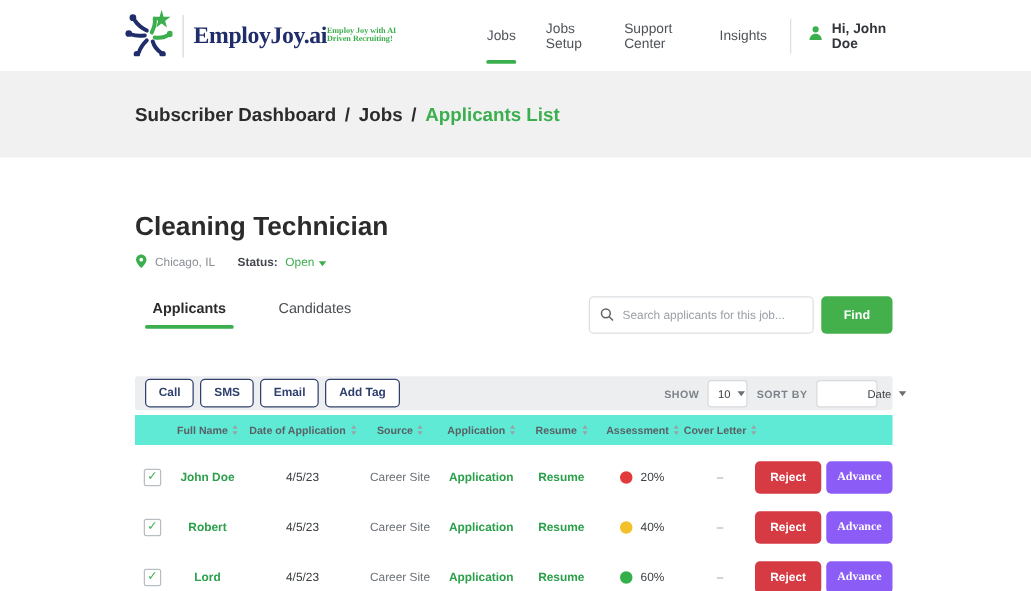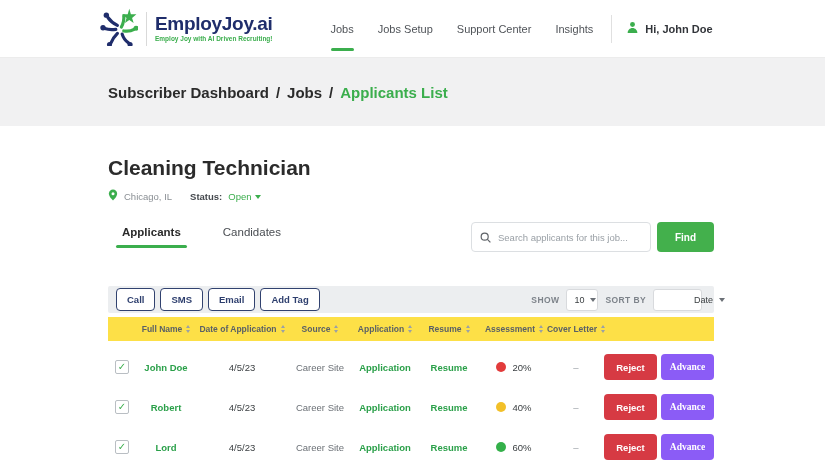--- a/index.html
+++ b/index.html
@@ -5,41 +5,41 @@
   * { margin:0; padding:0; box-sizing:border-box; }
   html,body { width:825px; height:473px; overflow:hidden; background:#fff;
     font-family:"Liberation Sans","DejaVu Sans",sans-serif; color:#2b2b2b; }
 
   
   .navbar { height:58px; background:#fff; border-bottom:1px solid #ececec;
     display:flex; align-items:center; }
   .nav-inner { margin-left:100px; width:620px; display:flex; align-items:center; }
   .logo { display:flex; align-items:center; gap:8px; cursor:pointer; }
   .logo-sep { width:1px; height:34px; background:#d9d9d9; }
-  .logo-text-wrap { display:flex; flex-direction:column; line-height:1; }
+  .logo-text-wrap { display:flex; flex-direction:row; line-height:1;font-family:Liberation Serif, serif; }
   .logo-name { font-size:19px; font-weight:bold; color:#1f2d6b; letter-spacing:-0.3px; }
   .logo-tag { font-size:6.5px; font-weight:bold; color:#3bae4d; margin-top:3px; }
   .nav-links { display:flex; align-items:center; gap:24px; margin-left:58px; }
   .nav-item { font-size:11px; color:#4f5358; cursor:pointer; position:relative; padding:20px 0; }
   .nav-item.active::after { content:""; position:absolute; left:0; right:0; bottom:4px;
     height:3px; background:#3bae4d; border-radius:2px; }
   .nav-divider { width:1px; height:28px; background:#e0e0e0; margin-left:18px; }
   .nav-user { display:flex; align-items:center; gap:6px; margin-left:14px; cursor:pointer; }
   .nav-user-label { font-size:11px; font-weight:bold; color:#32353a; }
 
   
   .crumb-band { height:68px; background:#f1f1f2; display:flex; align-items:center; }
   .crumbs { margin-left:108px; font-size:15px; font-weight:bold; display:flex; gap:7px; align-items:center; }
   .crumb { color:#2b2b2b; cursor:pointer; }
   .crumb-sep { color:#2b2b2b; }
   .crumb-current { color:#3bae4d; }
 
   
   .content { margin-left:108px; width:606px; }
-  .job-title { margin-top:30px; font-size:21px; font-weight:bold; color:#2b2b2b; }
+  .job-title { margin-top:44px; font-size:21px; font-weight:bold; color:#2b2b2b; }
   .job-meta { margin-top:9px; display:flex; align-items:center; gap:6px; font-size:9.5px; }
   .loc { color:#8a8f94; }
   .status-label { font-weight:bold; color:#44484d; margin-left:12px; }
   .status-value { color:#3bae4d; display:flex; align-items:center; gap:3px; cursor:pointer; }
   .caret-dn { width:0; height:0; border-left:3.5px solid transparent; border-right:3.5px solid transparent;
     border-top:4px solid #3bae4d; margin-top:1px; }
 
   
   .tab-row { margin-top:18px; display:flex; align-items:center; justify-content:space-between; height:32px; }
   .tabs { display:flex; gap:42px; margin-left:14px; }
@@ -68,21 +68,21 @@
   .dd { background:#fff; border:1px solid #d8dadd; border-radius:3px; height:22px;
     display:flex; align-items:center; justify-content:space-between; padding:0 7px;
     font-size:9px; color:#3c4043; cursor:pointer; gap:6px; }
   .dd .caret-dn { border-top-color:#6b7076; }
   .dd-show { width:32px; }
   .dd-sort { width:38px;padding-left:40px; }
 
   
   .grid { display:grid; grid-template-columns:28px 60px 92px 64px 66px 62px 68px 56px 110px;
     align-items:center; }
-  .thead { margin-top:4px; height:24px; background:#fde047; }
+  .thead { margin-top:4px; height:24px; background:#5eead4; }
   .th { font-size:8.5px; font-weight:bold; color:#5a6066; display:flex; align-items:center;
     justify-content:center; cursor:pointer; white-space:nowrap; }
   .sort-icon { display:inline-flex; flex-direction:column; gap:2px; margin-left:4px; }
   .sort-icon i { display:block; width:0; height:0; border-left:2.5px solid transparent; border-right:2.5px solid transparent; }
   .sort-icon .up { border-bottom:3px solid #9aa0a6; }
   .sort-icon .dn { border-top:3px solid #9aa0a6; }
 
   .tbody { margin-top:6px; }
   .row { height:40px; }
   .cell { font-size:9.5px; text-align:center; color:#3c4043; }

